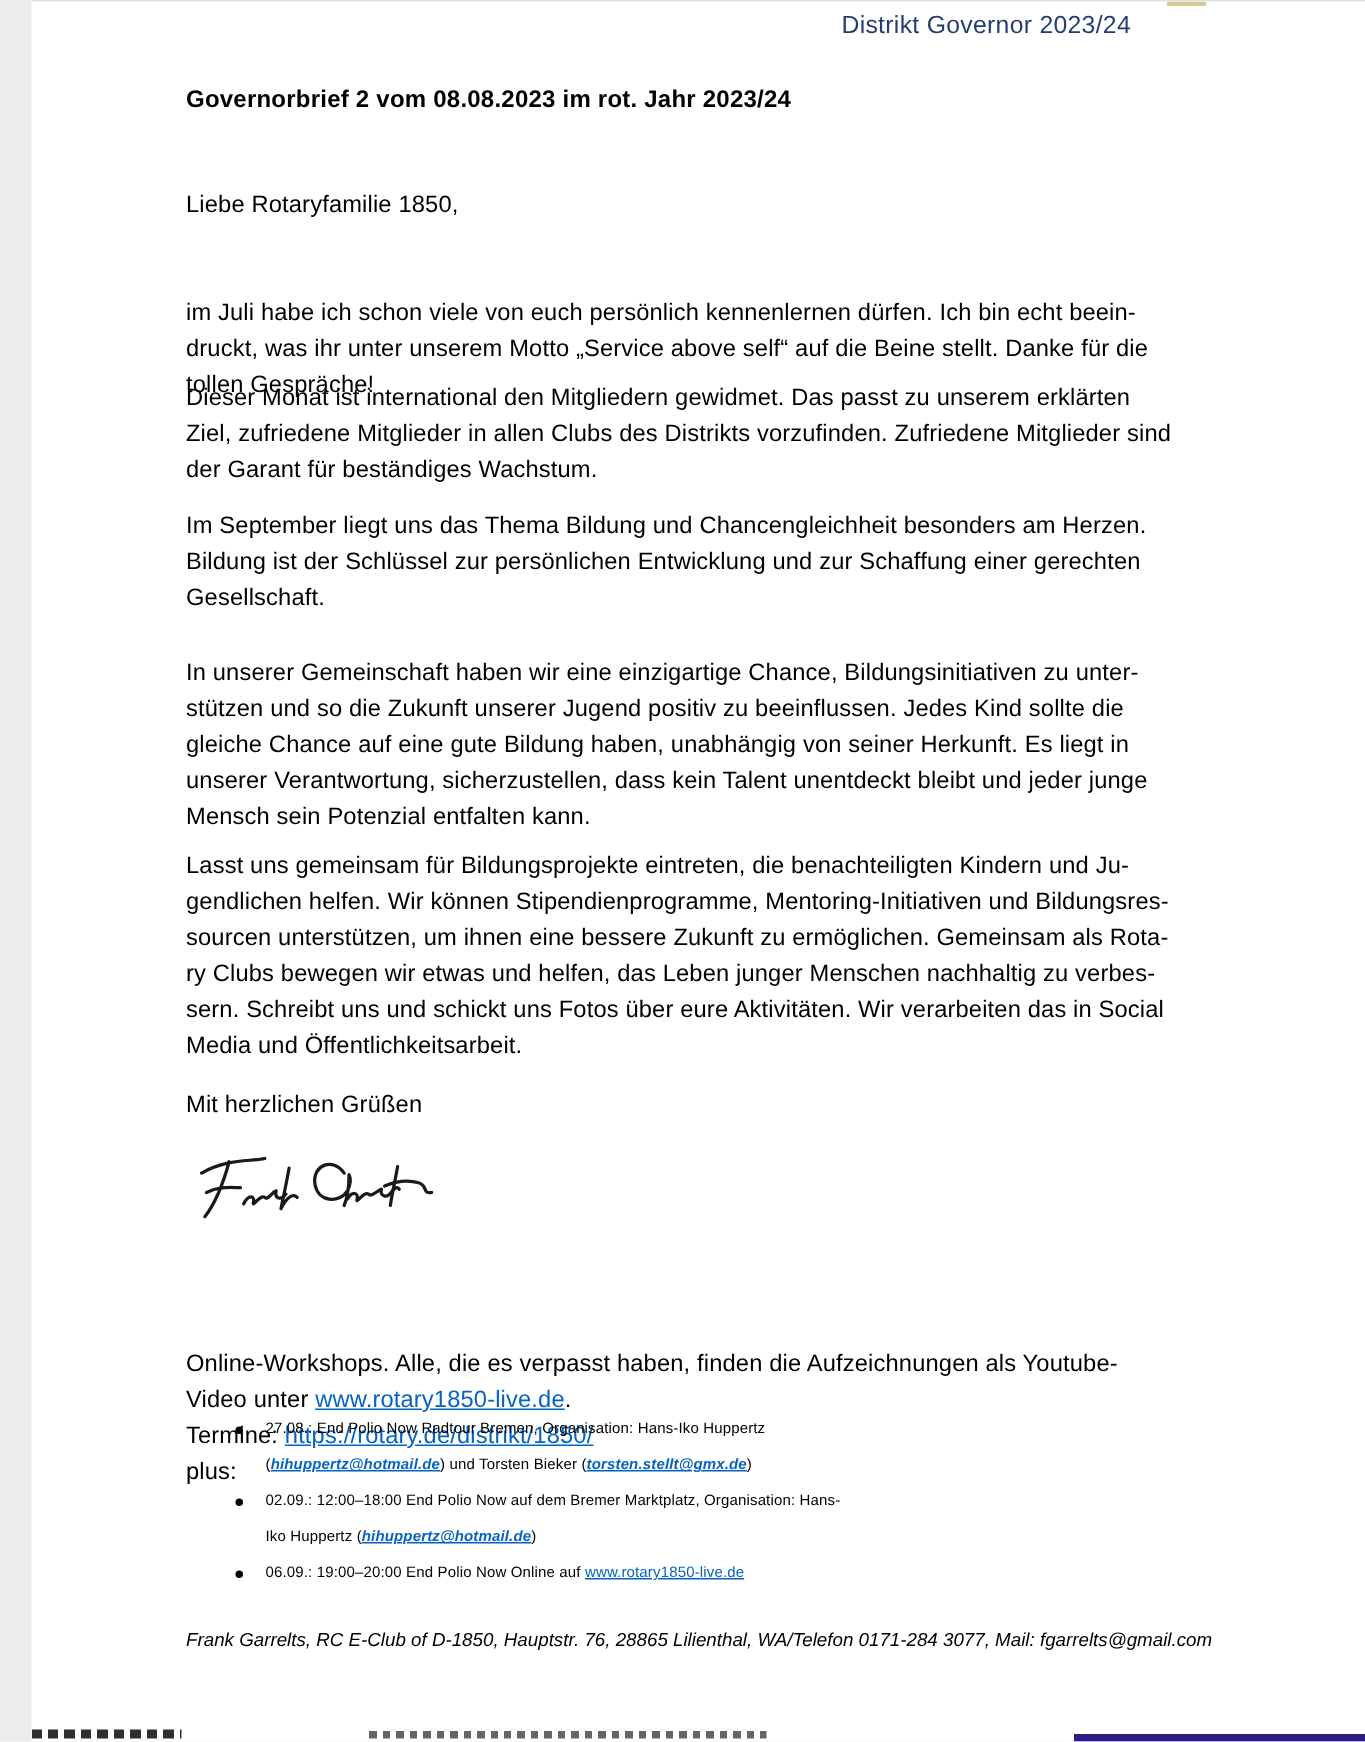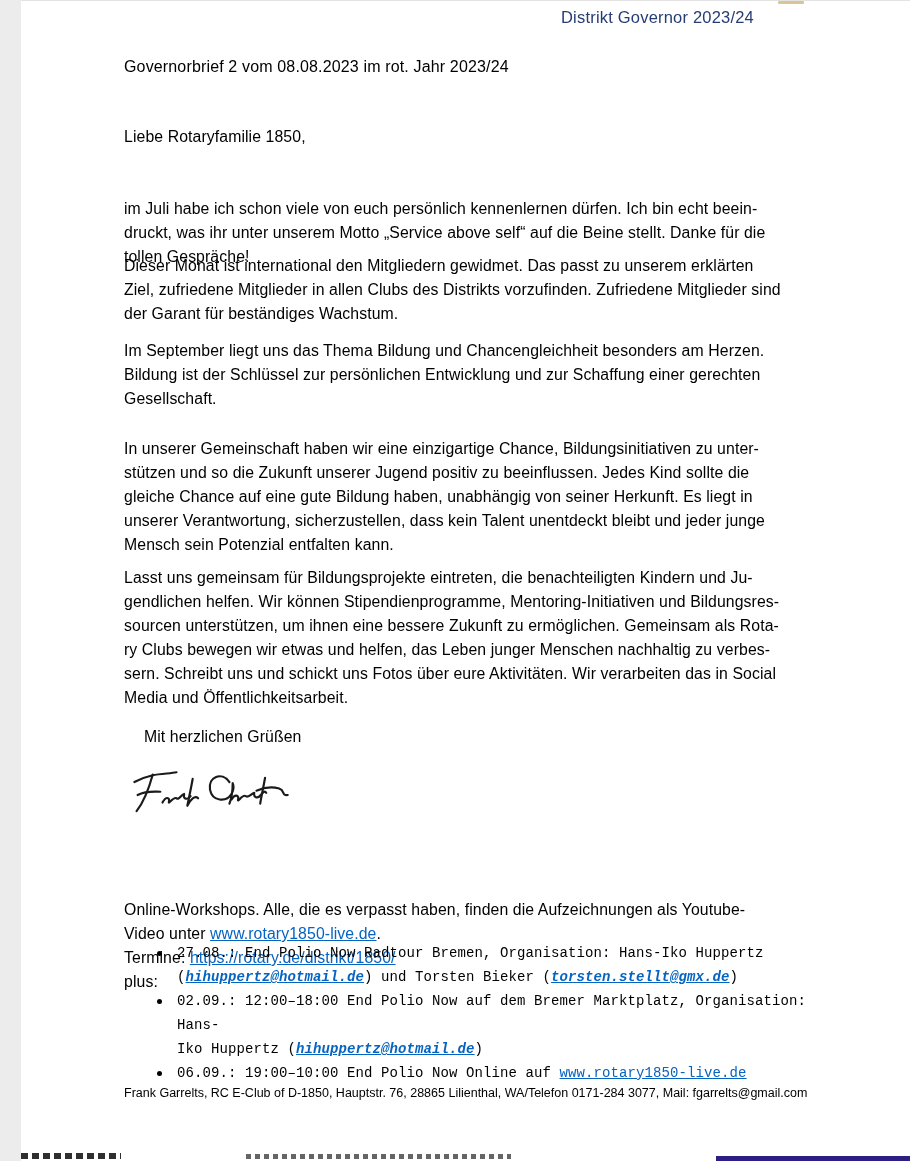--- a/index.html
+++ b/index.html
@@ -16,49 +16,49 @@
     position:absolute;left:21px;top:0;width:897px;height:1161px;
     background:#fff;overflow:hidden;border-top:1px solid #e3e3e3;
   }
   .abs{position:absolute;}
   .letterhead{
     top:-17px;right:164px;text-align:right;
     color:var(--navy);font-size:16.5px;line-height:22px;letter-spacing:0.2px;
   }
   .logo-sliver{left:757px;top:0;width:26px;height:3px;background:#d8c793;border-radius:1px;}
   .title{
-    top:57px;left:103px;margin:0;font-size:16px;font-weight:normal;
+    top:57px;left:103px;margin:0;font-size:16px;font-weight:bold;
     letter-spacing:0.15px;white-space:nowrap;
   }
   .bodytext{
     left:103px;width:692px;margin:0;
     font-size:15.8px;line-height:24px;letter-spacing:0.1px;
     white-space:pre-line;
   }
   .salutation{top:124px;}
   .p1{top:168px;margin-top:28px;}
   .p2{top:253px;}
   .p3{top:338px;}
   .p4{top:436px;}
   .p5{top:565px;}
-  .closing{top:724px;margin-left:20px;}
+  .closing{top:724px;}
   .signature{top:766px;left:108px;width:162px;height:56px;}
   .workshops{top:851px;left:103px;width:692px;font-size:15.8px;line-height:24px;letter-spacing:0.1px;margin-top:46px;}
   a{color:var(--link);text-decoration:underline;cursor:pointer;}
   a.email{font-weight:bold;font-style:italic;}
   ul.events{
     top:940px;left:103px;width:706px;margin:0;padding:0;list-style:none;
-    font-size:14px;line-height:24px;letter-spacing:0.1px;font-family:Liberation Mono, monospace;
+    font-size:10px;line-height:24px;letter-spacing:0.1px;
   }
   ul.events li{position:relative;padding-left:53px;}
   ul.events li::before{
     content:"";position:absolute;left:33px;top:10px;width:5px;height:5px;
     border-radius:50%;background:#000;
   }
-  .footer{top:1085px;left:103px;width:710px;font-size:12.5px;line-height:15px;white-space:nowrap;}
+  .footer{top:1085px;left:103px;width:710px;font-size:12.5px;line-height:15px;white-space:nowrap;font-style:italic;}
   .frag-left{left:0;top:1152px;width:100px;height:6px;
     background:repeating-linear-gradient(90deg,#2f2f2f 0 7px,transparent 7px 11px);}
   .frag-center{left:225px;top:1153px;width:265px;height:5px;opacity:.85;
     background:repeating-linear-gradient(90deg,#4a4a4a 0 5px,transparent 5px 9px);}
   .frag-bar{left:695px;top:1155px;width:208px;height:5px;background:var(--purple);}
 </style>
 </head>
 <body>
 
 <div class="page">
@@ -121,21 +121,21 @@
   <ul class="abs events">
     <li>
       <span>27.08.: End Polio Now Radtour Bremen, Organisation: Hans-Iko Huppertz</span><br>
       <span>(</span><a class="email">hihuppertz@hotmail.de</a><span>) und Torsten Bieker (</span><a class="email">torsten.stellt@gmx.de</a><span>)</span>
     </li>
     <li>
       <span>02.09.: 12:00–18:00 End Polio Now auf dem Bremer Marktplatz, Organisation: Hans-</span><br>
       <span>Iko Huppertz (</span><a class="email">hihuppertz@hotmail.de</a><span>)</span>
     </li>
     <li>
-      <span>06.09.: 19:00–10:00 End Polio Now Online auf </span><a>www.rotary1850-live.de</a>
+      <span>06.09.: 19:00–20:00 End Polio Now Online auf </span><a>www.rotary1850-live.de</a>
     </li>
   </ul>
 
   <div class="abs footer">Frank Garrelts, RC E-Club of D-1850, Hauptstr. 76, 28865 Lilienthal, WA/Telefon 0171-284 3077, Mail: fgarrelts@gmail.com</div>
 
   <div class="abs frag-left"></div>
   <div class="abs frag-center"></div>
   <div class="abs frag-bar"></div>
 
 </div>

